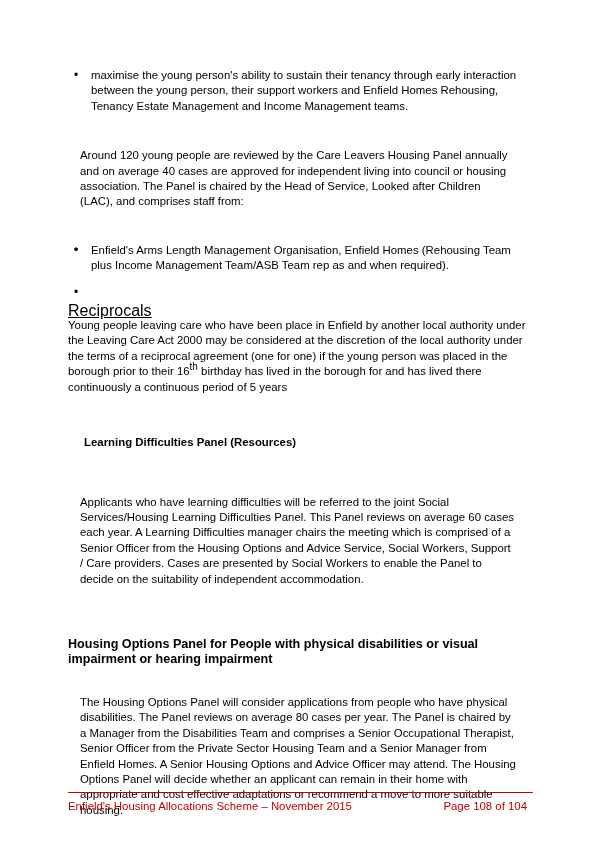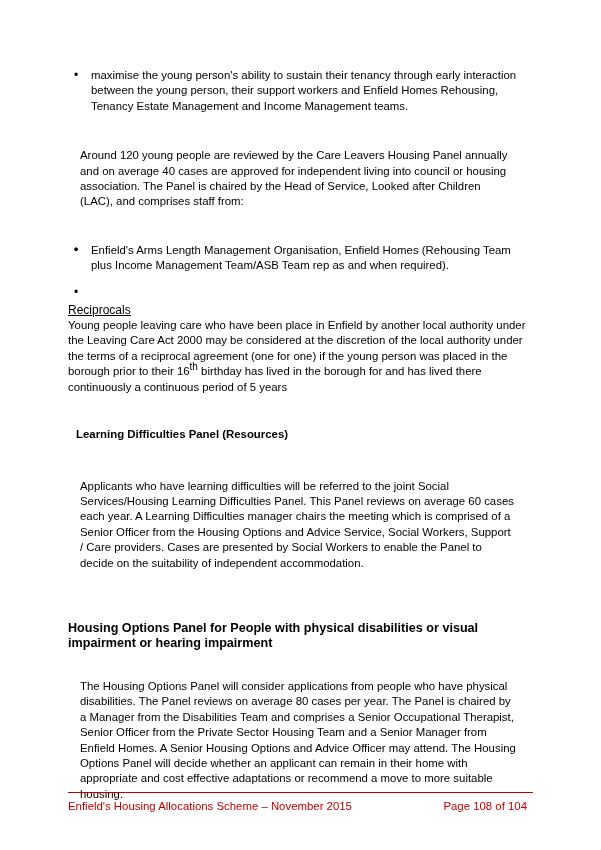--- a/index.html
+++ b/index.html
@@ -59,31 +59,31 @@
     line-height: 15.4px;
   }
   .tight li {
     margin-bottom: 11px;
   }
   .spacer-sm { height: 9px; }
   .spacer-md { height: 16px; }
   .spacer-lg { height: 24px; }
   .underline-head {
     text-decoration: underline;
-    font-size: 12px;
+    font-size: 16px;
     line-height: 15.4px;
   }
   .block-nomargin p {
     margin: 0;
   }
   .bold-head {
     font-weight: bold;
     font-size: 11.4px;
     line-height: 15.4px;
-    margin: 8px;
+    margin: 16px;
   }
   .bold-head-lg {
     font-weight: bold;
     font-size: 12.6px;
     line-height: 15px;
     margin: 0;
   }
   sup {
     font-size: 10px;
     vertical-align: super;

